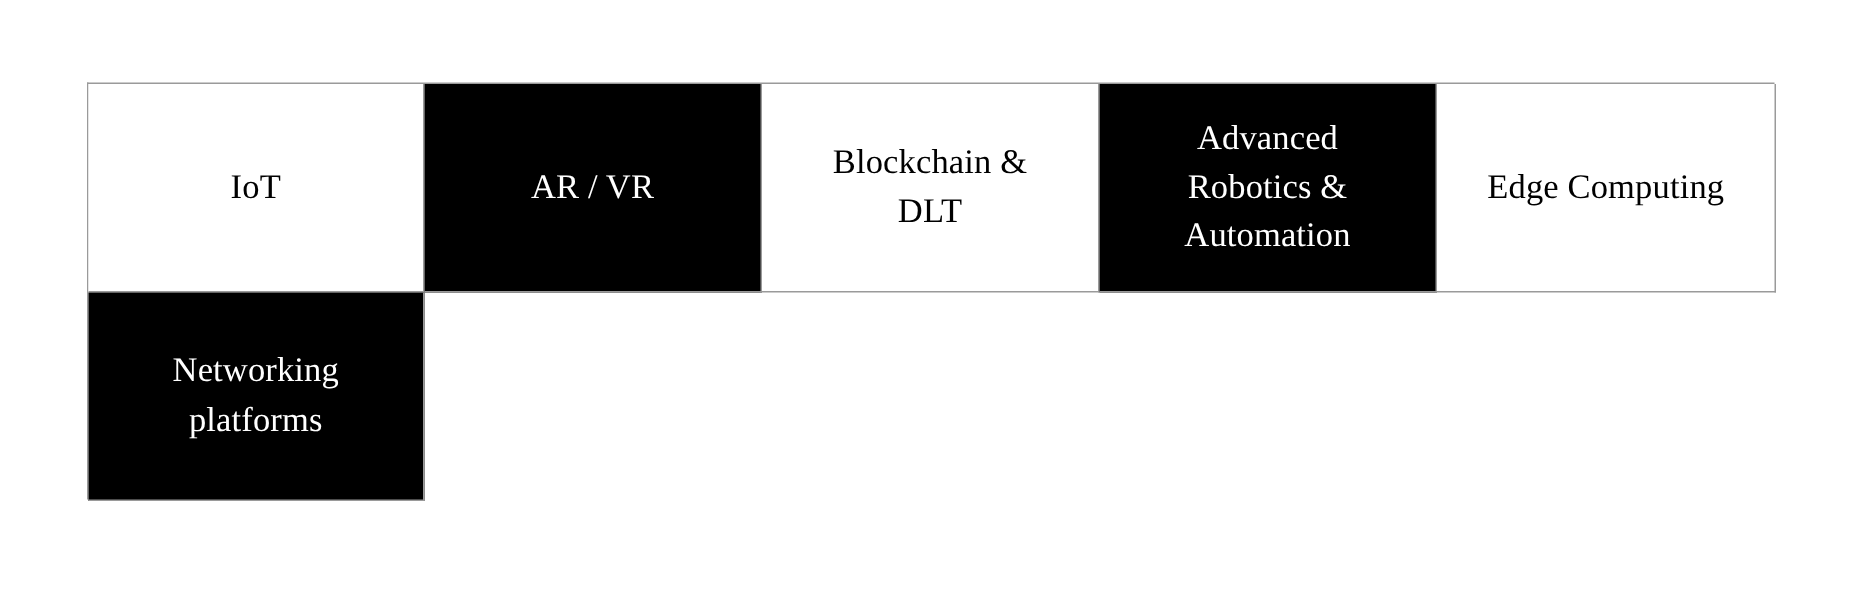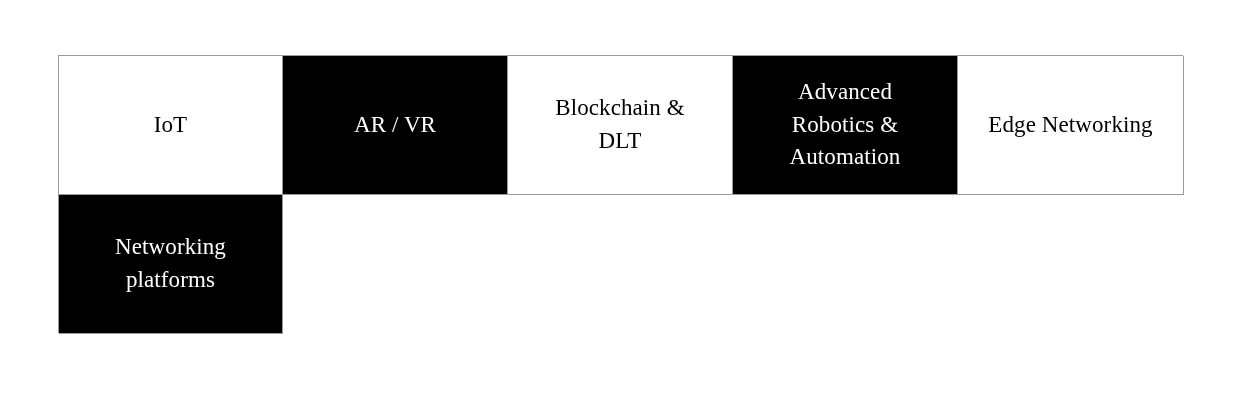--- a/index.html
+++ b/index.html
@@ -90,21 +90,21 @@
 
 
 
     <div class="cell fill-dark">
       <span class="cell-label">Advanced
 Robotics &amp;
 Automation</span>
     </div>
 
     <div class="cell fill-light">
-      <span class="cell-label">Edge Networking</span>
+      <span class="cell-label">Edge Computing</span>
     </div>
 
     <div class="cell fill-dark">
       <span class="cell-label">Networking
 platforms</span>
     </div>
 
   </div>
 </div>
 

